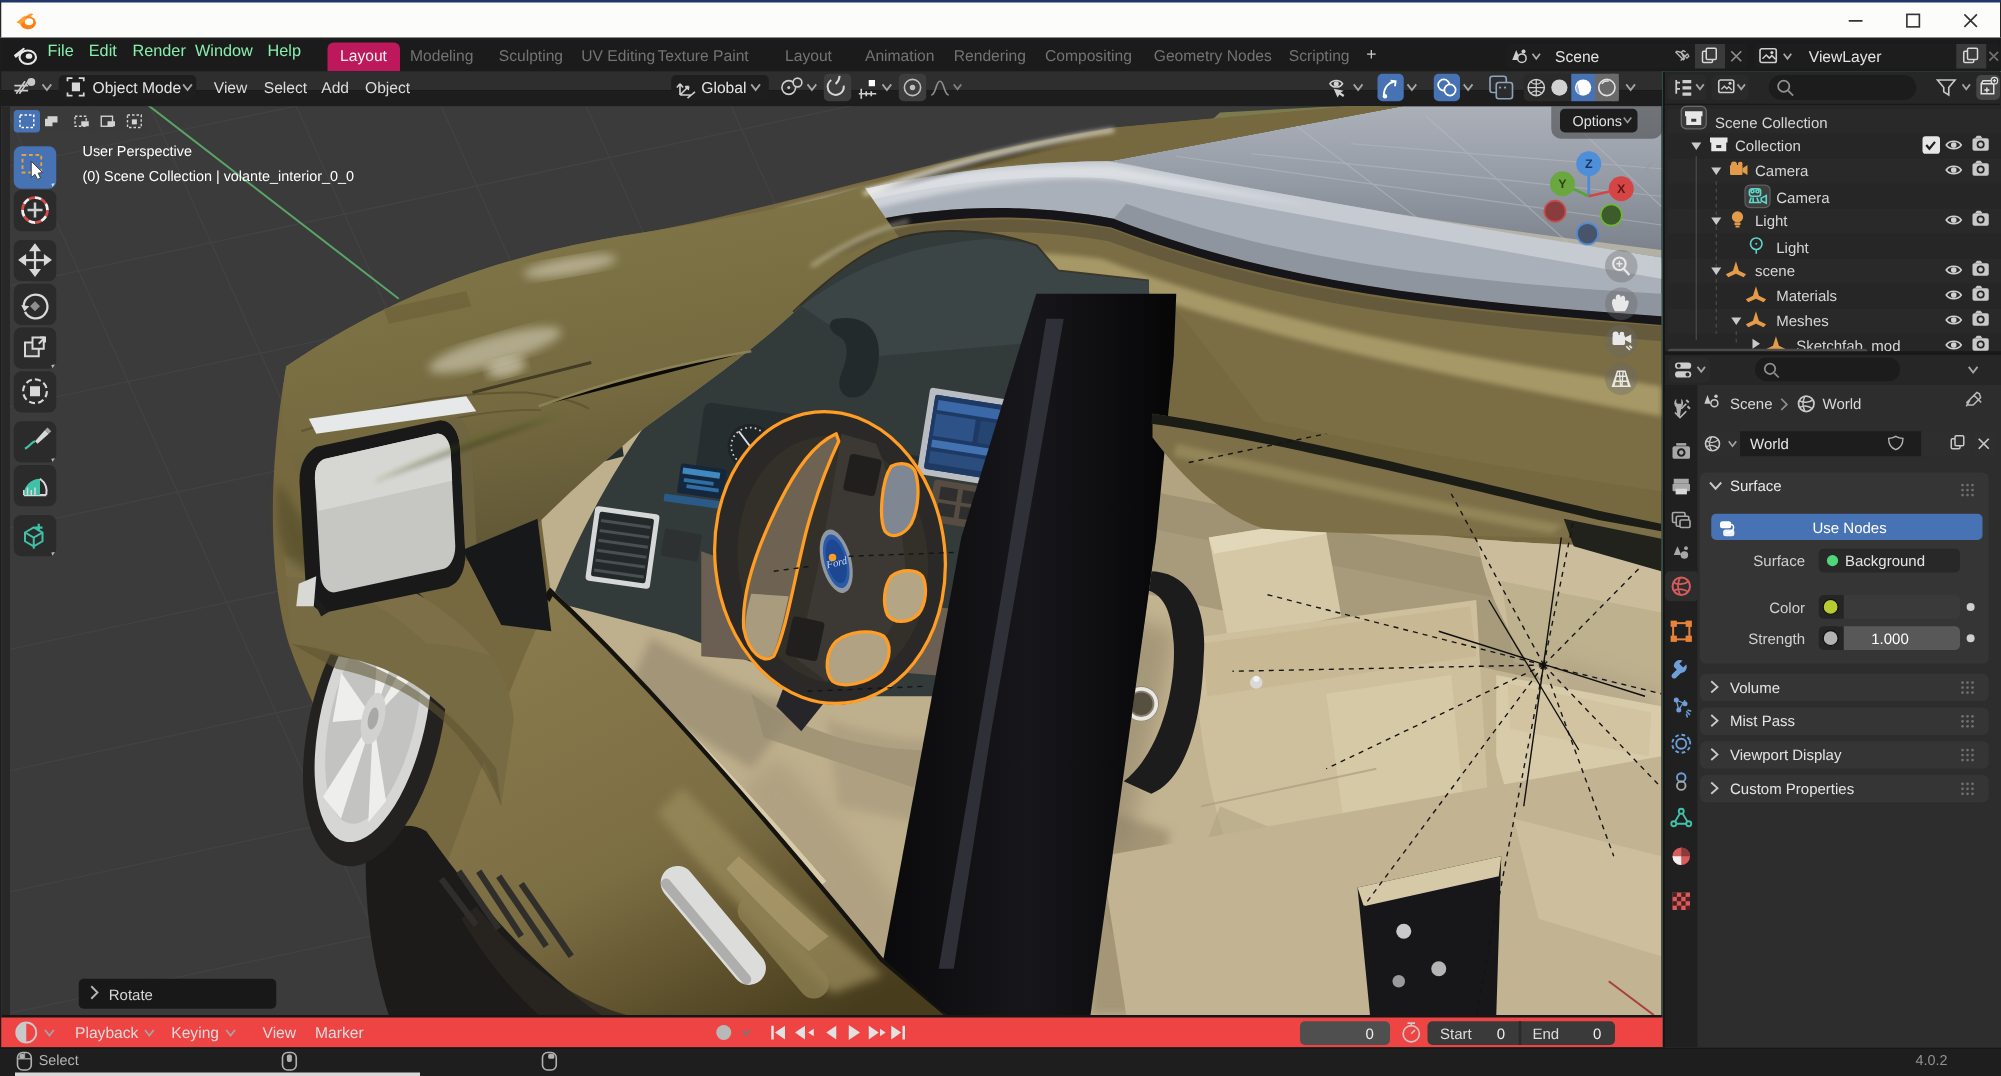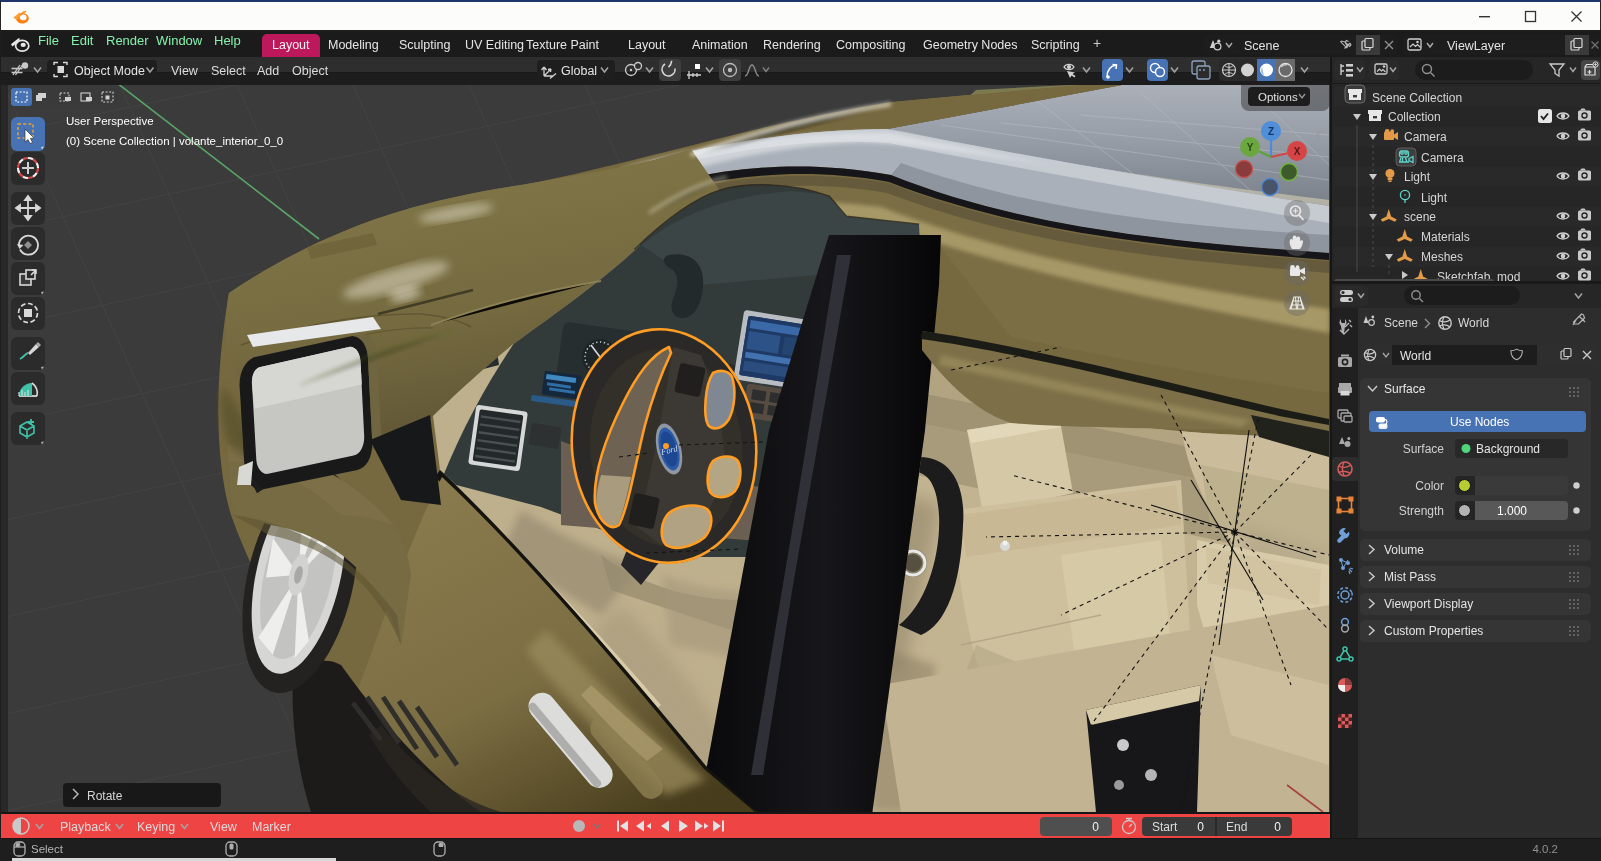--- a/index.html
+++ b/index.html
@@ -5,21 +5,21 @@
 html,body{width:1601px;height:861px;overflow:hidden;background:#1d1d1d;font-family:"Liberation Sans",sans-serif;}
 .abs{position:absolute}
 #win{position:relative;width:1601px;height:861px}
 
 #tbar{position:absolute;left:0;top:0;width:1601px;height:30px;background:#fcfcfb;border-top:2px solid #20366b;border-left:1px solid #262626;border-right:1px solid #262626}
 #tbar .ttl{position:absolute;left:34px;top:7px;font-size:12.5px;color:#111}
 .winbtn{position:absolute;top:0;width:46px;height:28px;color:#222}
 
 #mbar{position:absolute;left:1px;top:32px;width:1599px;height:25px;background:#1b1b1b}
 .mitem{position:absolute;top:1px;font-size:13px;color:#86efac}
-.wtab{position:absolute;top:2px;height:23px;line-height:23px;font-size:12.5px;color:#e5e5e5;padding:0 10px;border-radius:5px 5px 0 0}
+.wtab{position:absolute;top:2px;height:23px;line-height:23px;font-size:12.5px;color:#737373;padding:0 10px;border-radius:5px 5px 0 0}
 .wtab.on{background:#be185d;color:#f0f0f0}
 
 #thdr{position:absolute;left:1px;top:57px;width:1329px;height:16px;background:#2e2e2e;border-bottom:1px solid #191919}
 #ohdr{position:absolute;left:1332px;top:57px;width:268px;height:27px;background:#262626;border-bottom:1px solid #191919;z-index:6}
 
 #rcol{position:absolute;left:1330px;top:57px;width:308px;height:781px;background:#5eead4;border-left:2px solid #161616}
 
 #tline{position:absolute;left:1px;top:812px;width:1329px;height:26px;background:#ef4444;border-top:2px solid #161616}
 #sbar{position:absolute;left:0px;top:838px;width:1601px;height:23px;background:#1e1e1e;border-top:1px solid #161616}
 .small{font-size:11.5px;color:#c8c8c8}

